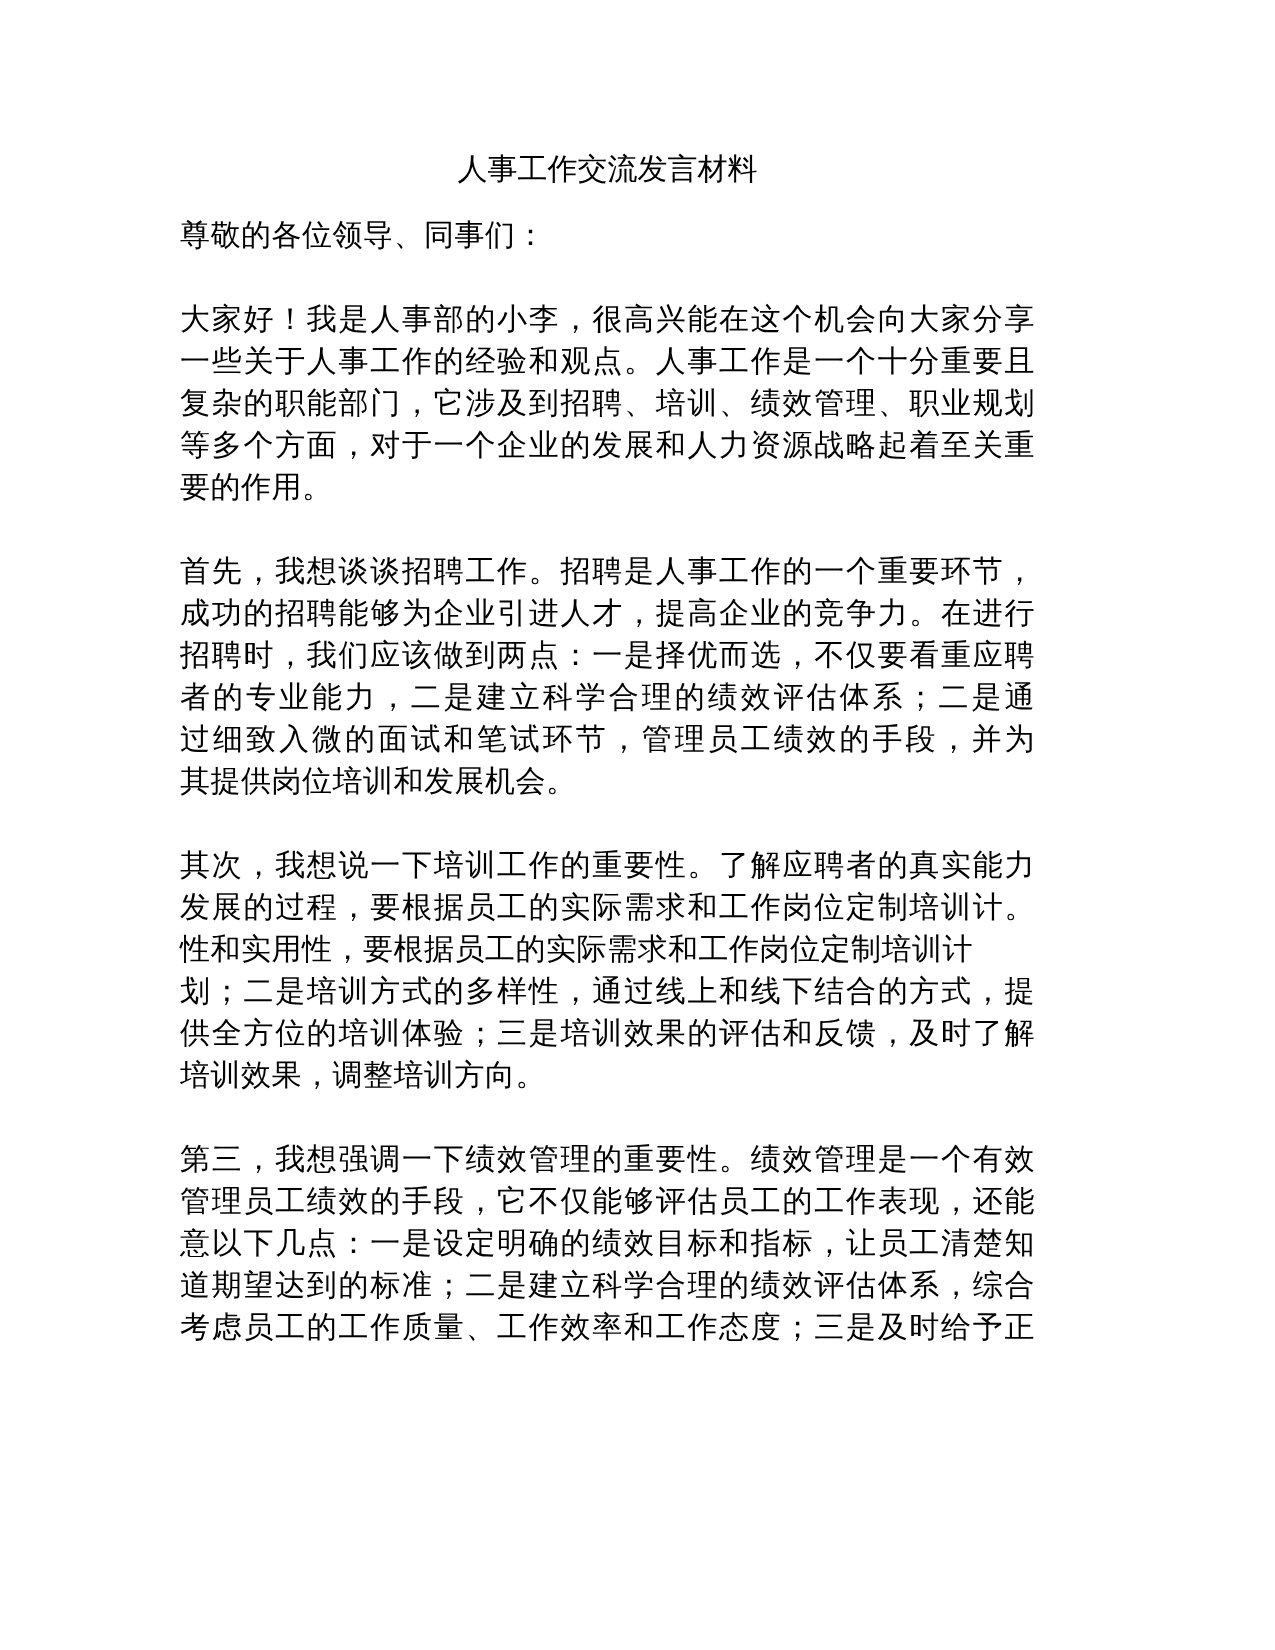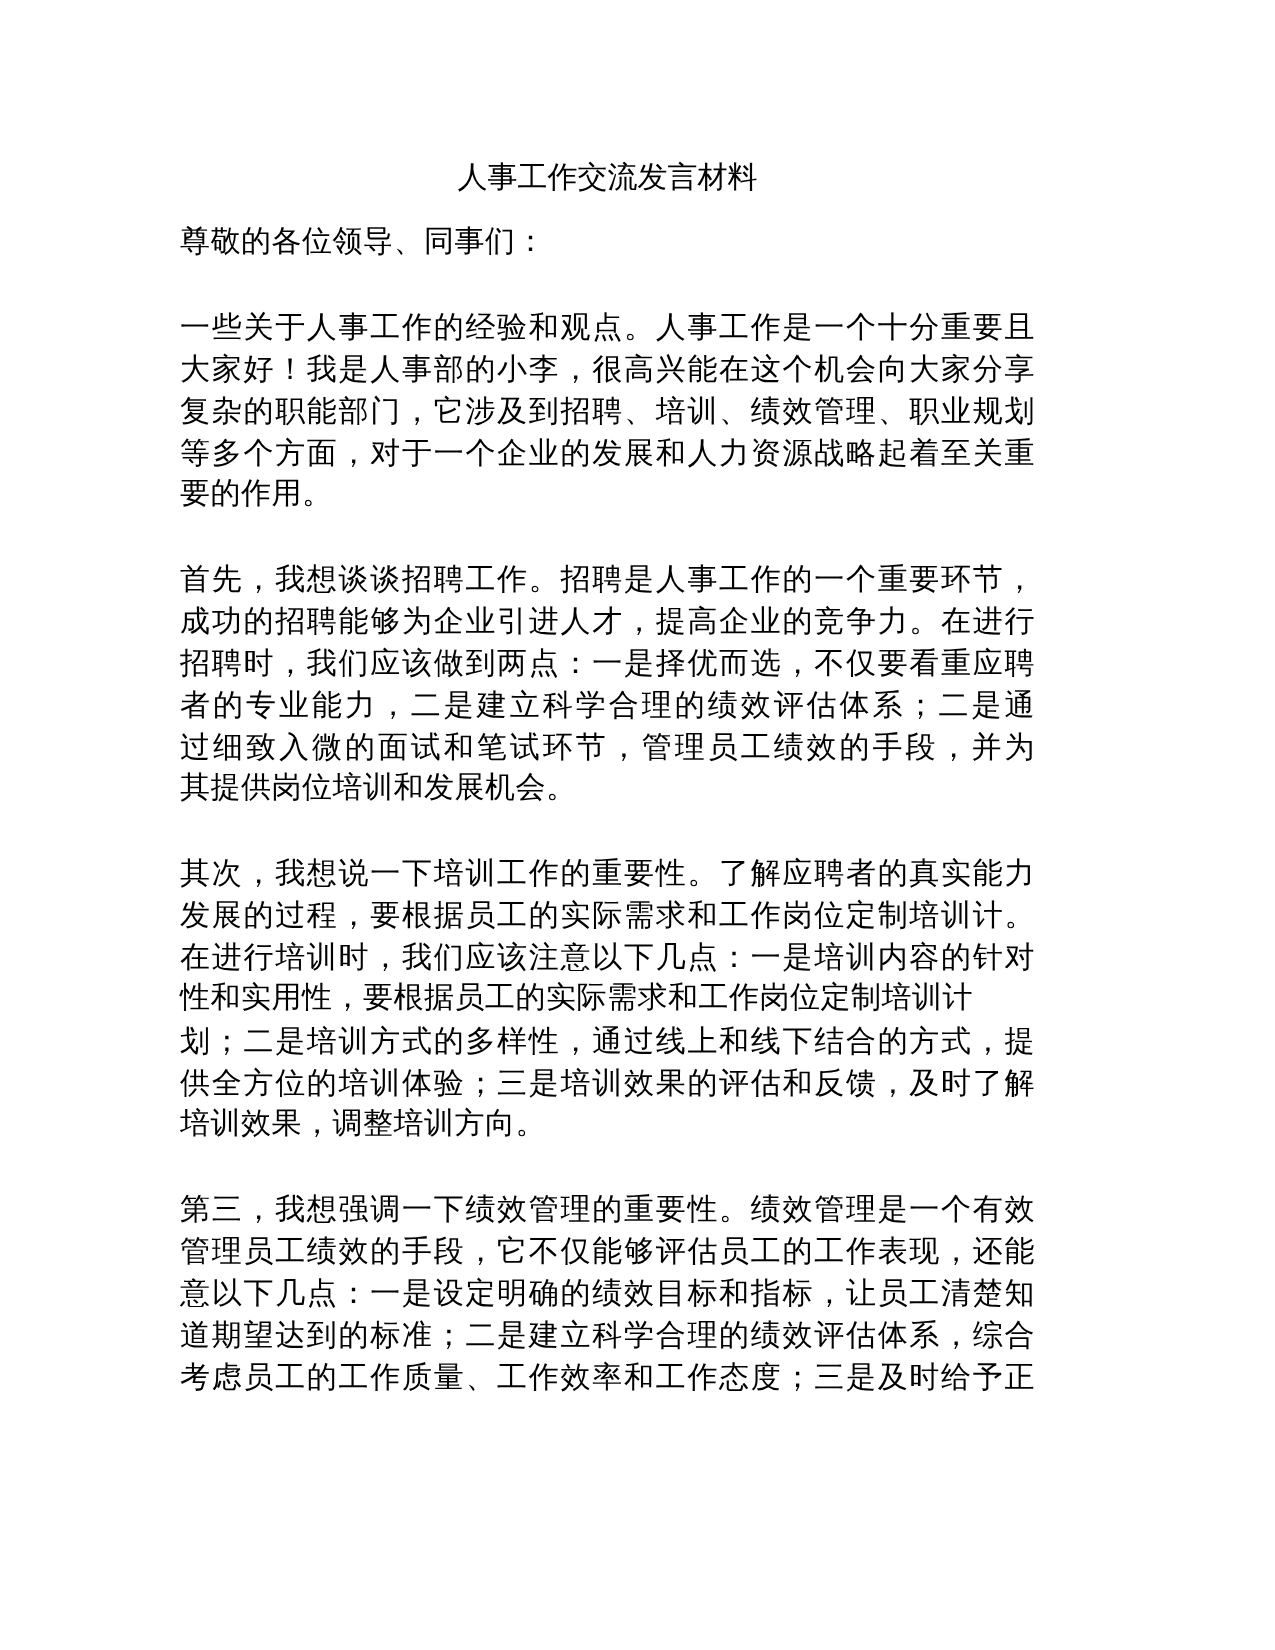--- a/index.html
+++ b/index.html
@@ -18,62 +18,61 @@
     .page {
       position: absolute;
       left: 180px;
       top: 140px;
       width: 855px;
     }
     .title {
       text-align: center;
       font-size: 30px;
       line-height: 42px;
-      margin: 16px 0 24px 0;
+      margin: 8px 0 24px 0;
       font-weight: normal;
       letter-spacing: 0px;
     }
     .para {
       font-size: 30px;
       line-height: 42px;
       margin: 0;
       text-align: justify;
       text-justify: inter-character;
       letter-spacing: 0.5px;
       white-space: normal;
     }
     .line {
       display: block;
       white-space: nowrap;
       text-align-last: justify;
       text-align: justify;
     }
     .line.last {
       text-align-last: left;
-      font-family: Liberation Mono, monospace;
     }
     .gap {
       height: 42px;
     }
   </style>
 </head>
 <body>
 
 <div class="page">
   <h1 class="title">人事工作交流发言材料</h1>
 
   <p class="para">
     <span class="line last">尊敬的各位领导、同事们：</span>
   </p>
 
   <div class="gap"></div>
 
   <p class="para">
+    <span class="line">大家好！我是人事部的小李，很高兴能在这个机会向大家分享</span>
     <span class="line">一些关于人事工作的经验和观点。人事工作是一个十分重要且</span>
-    <span class="line">大家好！我是人事部的小李，很高兴能在这个机会向大家分享</span>
     <span class="line">复杂的职能部门，它涉及到招聘、培训、绩效管理、职业规划</span>
     <span class="line">等多个方面，对于一个企业的发展和人力资源战略起着至关重</span>
     <span class="line last">要的作用。</span>
   </p>
 
   <div class="gap"></div>
 
   <p class="para">
     <span class="line">首先，我想谈谈招聘工作。招聘是人事工作的一个重要环节，</span>
     <span class="line">成功的招聘能够为企业引进人才，提高企业的竞争力。在进行</span>
@@ -81,21 +80,20 @@
     <span class="line">者的专业能力，二是建立科学合理的绩效评估体系；二是通</span>
     <span class="line">过细致入微的面试和笔试环节，管理员工绩效的手段，并为</span>
     <span class="line last">其提供岗位培训和发展机会。</span>
   </p>
 
   <div class="gap"></div>
 
   <p class="para">
     <span class="line">其次，我想说一下培训工作的重要性。了解应聘者的真实能力</span>
     <span class="line">发展的过程，要根据员工的实际需求和工作岗位定制培训计。</span>
-    <span class="line">在进行培训时，我们应该注意以下几点：一是培训内容的针对</span>
     <span class="line last">性和实用性，要根据员工的实际需求和工作岗位定制培训计</span>
     <span class="line">划；二是培训方式的多样性，通过线上和线下结合的方式，提</span>
     <span class="line">供全方位的培训体验；三是培训效果的评估和反馈，及时了解</span>
     <span class="line last">培训效果，调整培训方向。</span>
   </p>
 
   <div class="gap"></div>
 
   <p class="para">
     <span class="line">第三，我想强调一下绩效管理的重要性。绩效管理是一个有效</span>

